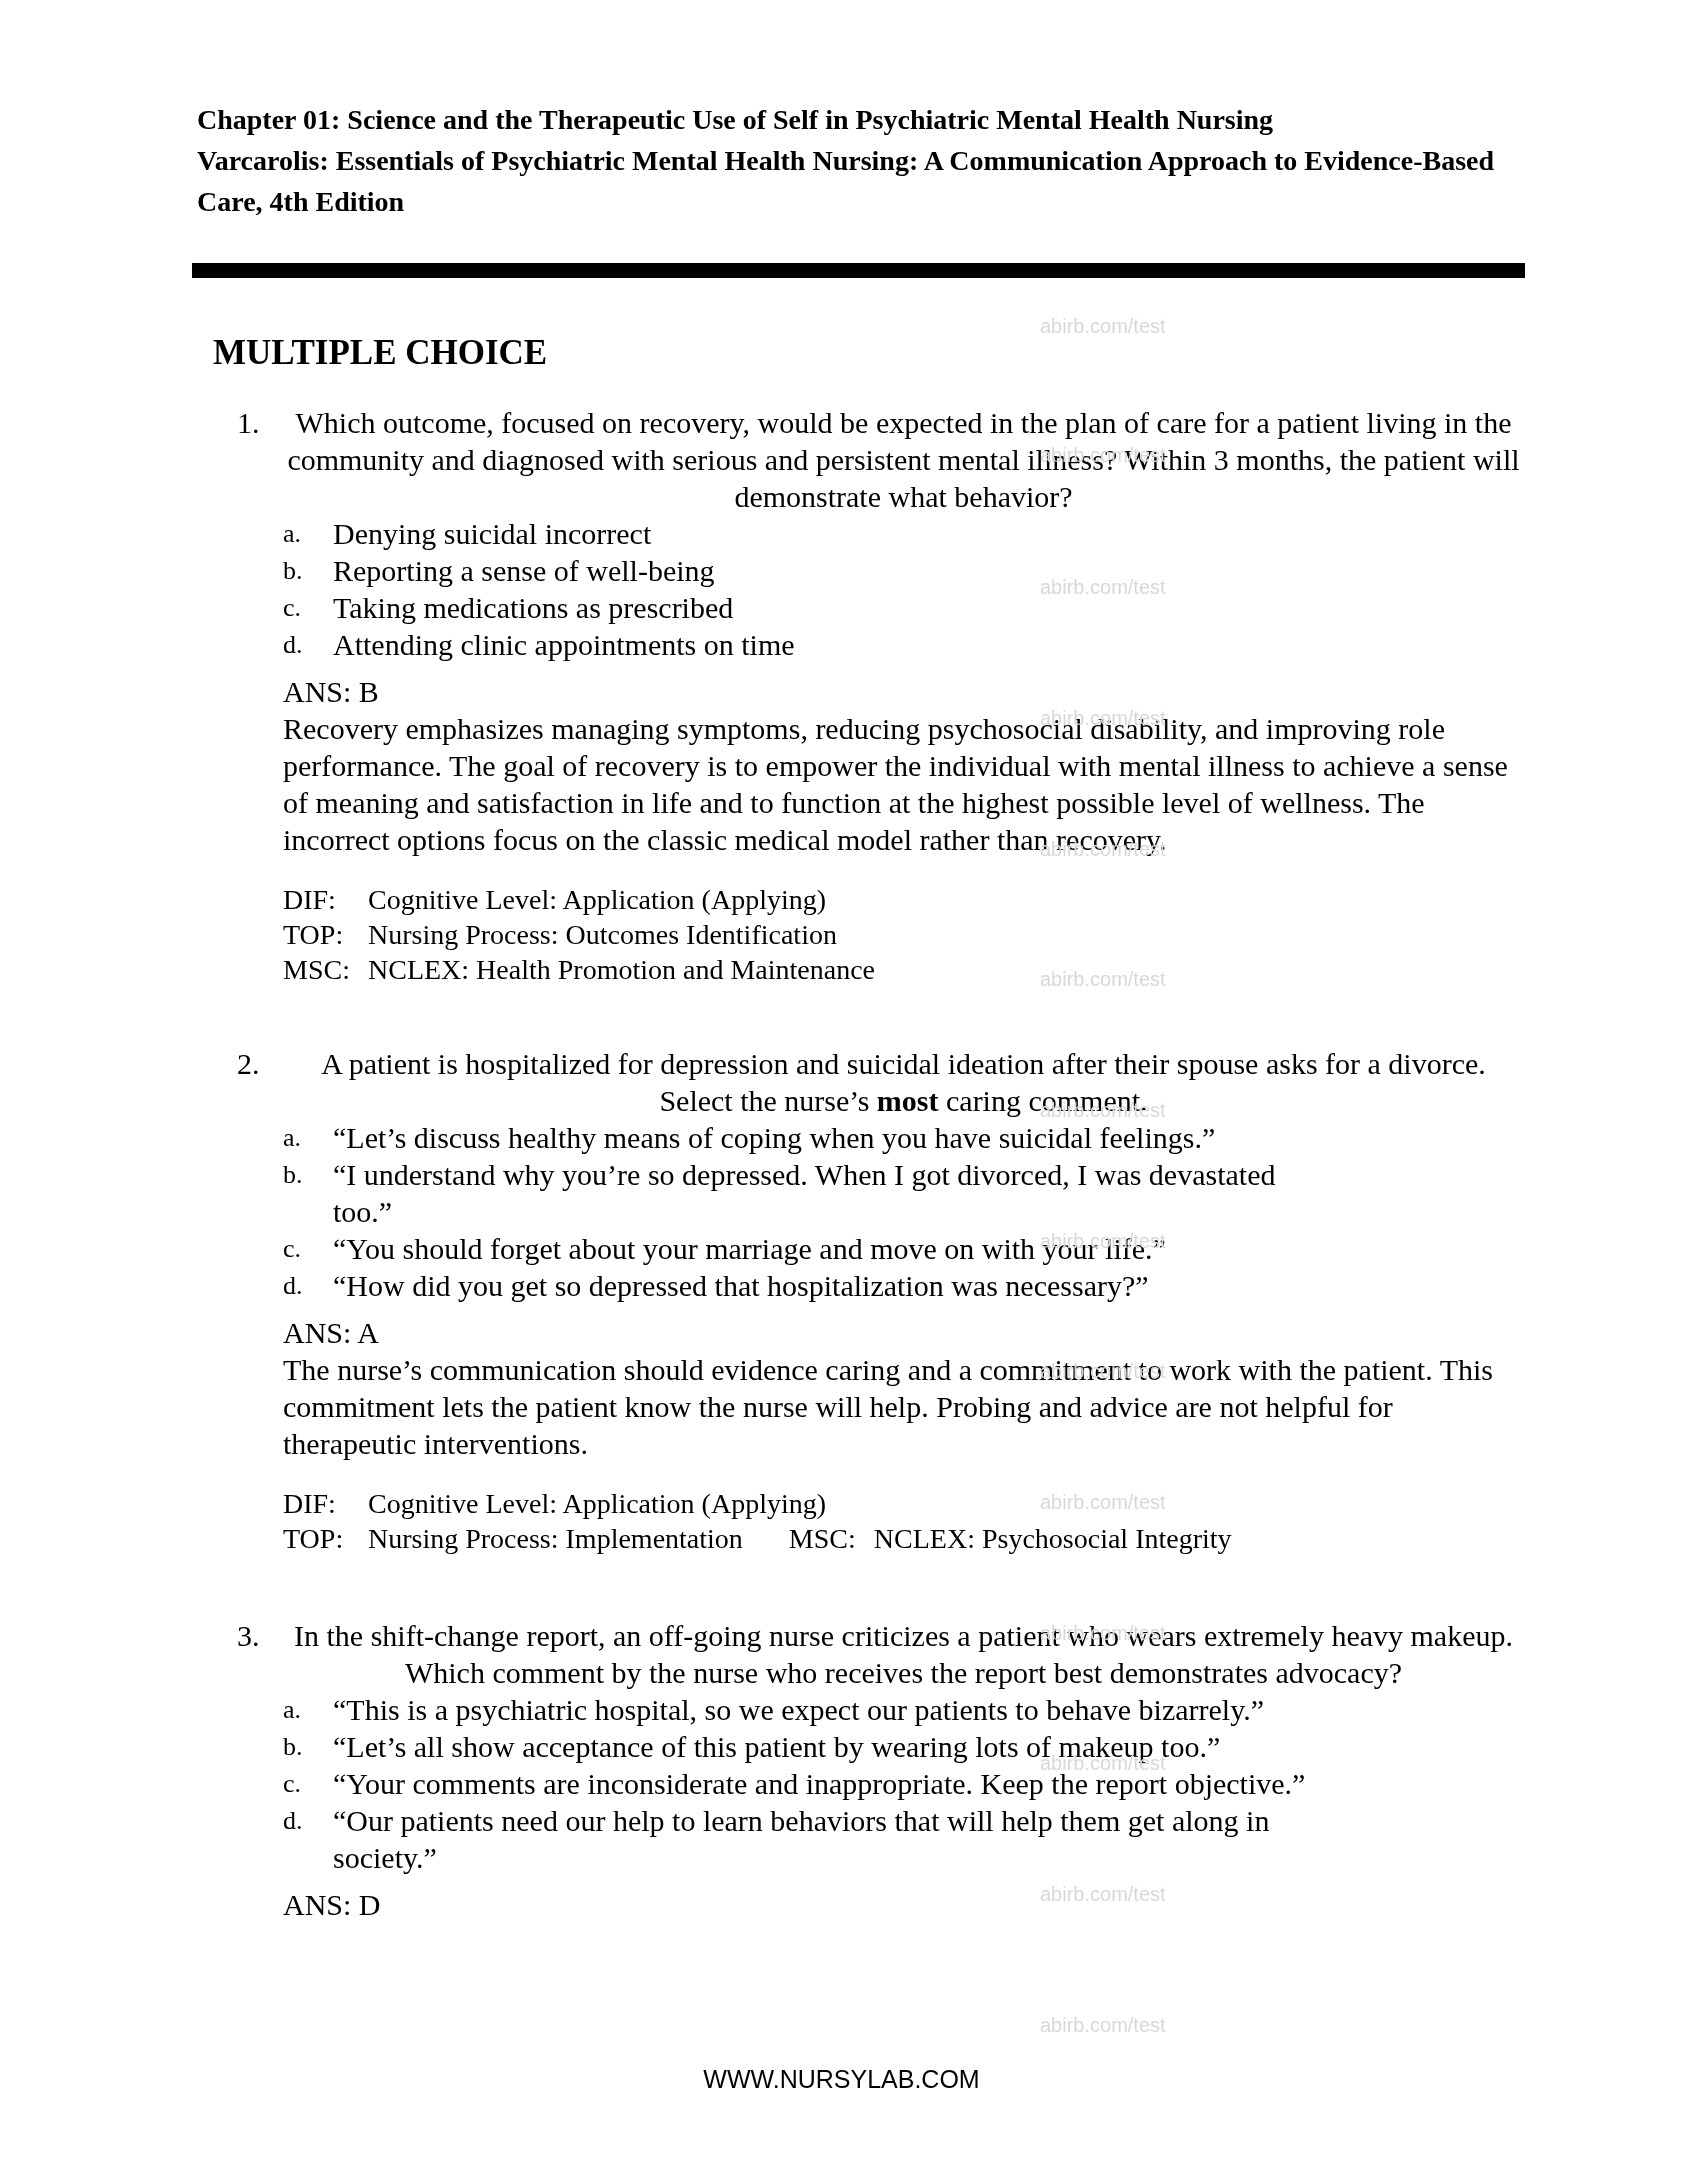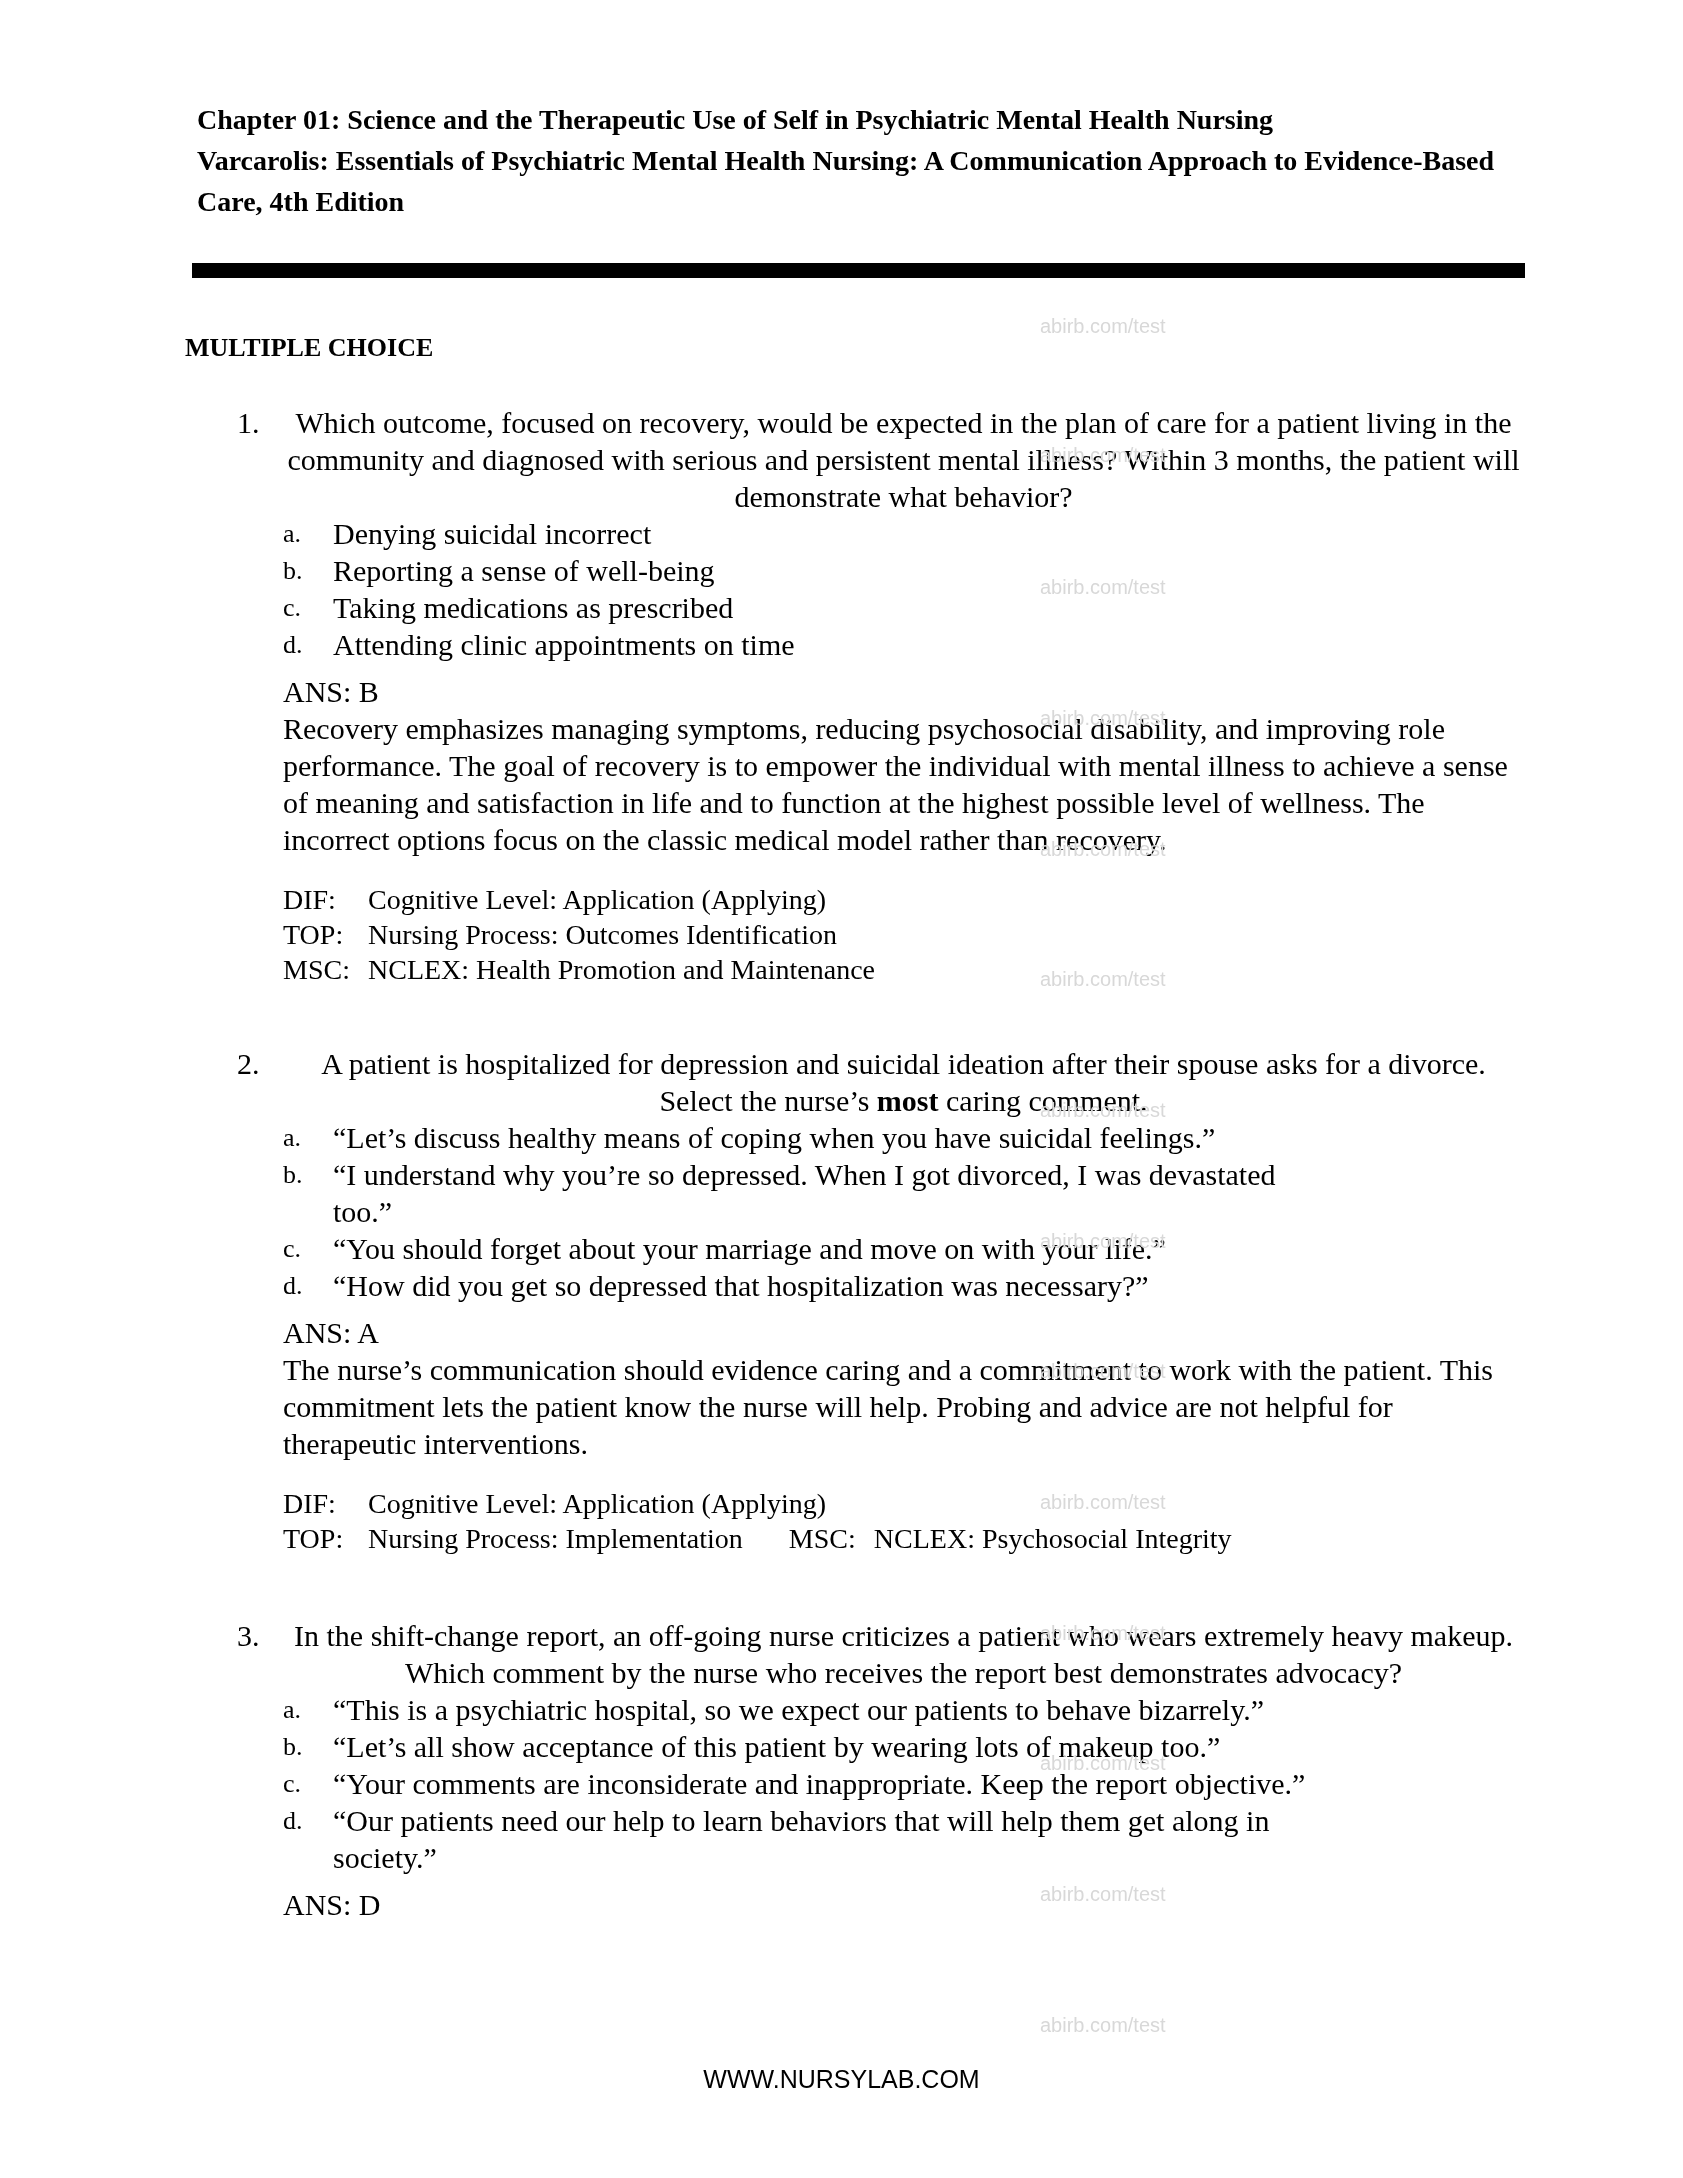--- a/index.html
+++ b/index.html
@@ -1,21 +1,21 @@
 <!DOCTYPE html>
 <html><head>
 <meta charset="utf-8">
 <style>
   html, body { margin:0; padding:0; background:#ffffff; }
   body { width:1683px; height:2178px; position:relative; overflow:hidden;
          font-family:"Liberation Serif", serif; color:#000; }
   .abs { position:absolute; }
   .header { left:197px; top:99px; width:1327px; font-weight:bold; font-size:28px; line-height:41px; }
   .rule { left:192px; top:263px; width:1333px; height:15px; background:#000; }
-  .section { left:185px; top:333px; font-weight:bold; font-size:26px; }
+  .section { left:213px; top:333px; font-weight:bold; font-size:35px; }
   .q { position:absolute; left:237px; width:1287px; font-size:30px; line-height:37px; }
   .qnum { position:absolute; left:0; top:0; }
   .qtext { margin-left:46px;text-align:center; }
   .opt { position:relative; margin-left:46px; padding-left:50px; }
   .opt .letter { position:absolute; left:0; top:0; font-size:26px; }
   .ans { margin-left:46px; margin-top:10px; }
   .rat { margin-left:46px; }
   .meta { margin-left:46px; margin-top:24px; font-size:28px; line-height:35px; }
   .meta .lbl { display:inline-block; width:85px; }
   .meta .gap { display:inline-block; width:46px; }

